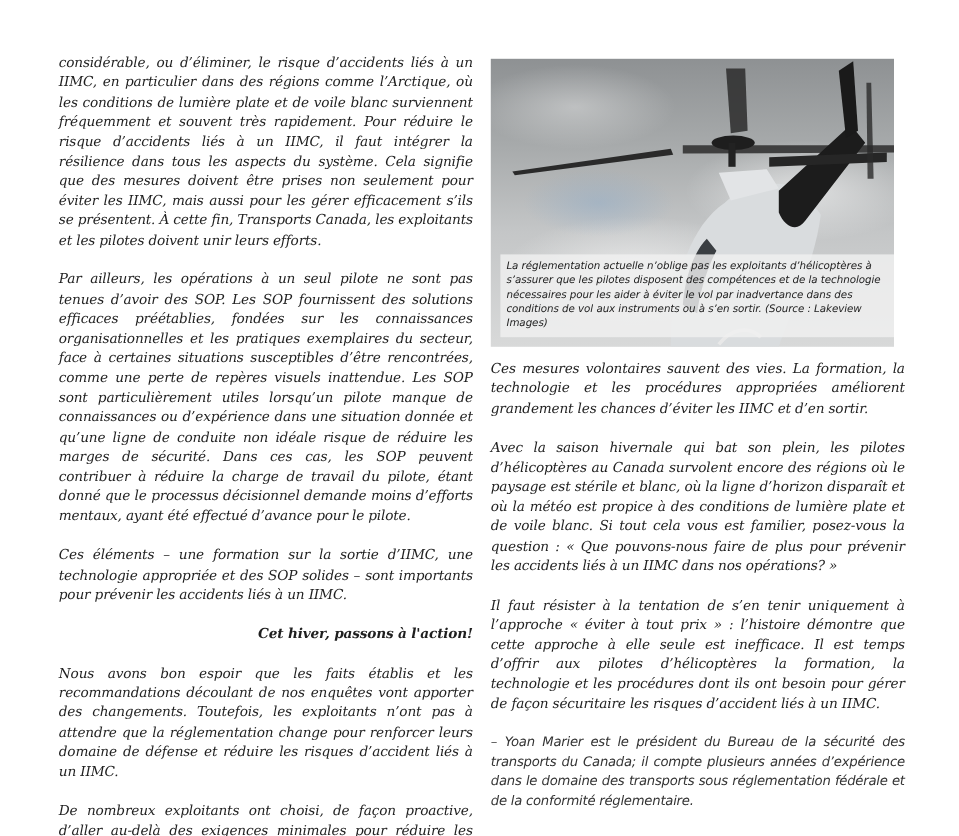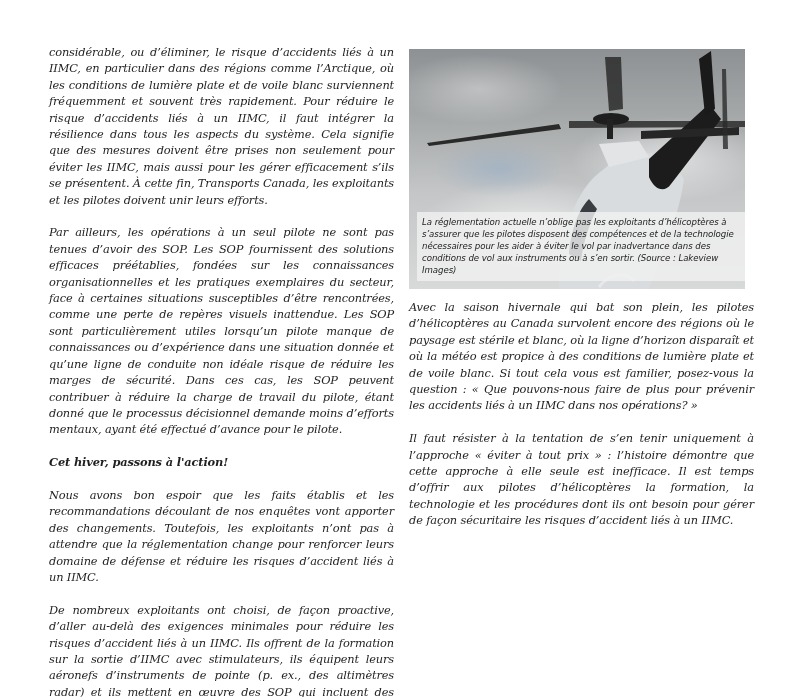--- a/index.html
+++ b/index.html
@@ -26,21 +26,21 @@
       hyphens: manual;
     }
     .col-left { left: 49px; }
     .col-right { left: 409px; }
     .col p {
       margin: 0 0 16.4px 0;
       font-style: italic;
     }
     .col p.heading {
       font-weight: bold;
-      text-align: left;
+      text-align: right;
     }
     .col p.bio {
       font-style: italic;
       font-family: "DejaVu Sans", "Liberation Sans", sans-serif;
       font-size: 11px;
       letter-spacing: -0.2px;
       color: #333333;
     }
     .figure {
       position: relative;
@@ -75,20 +75,21 @@
       text-align: left;
       letter-spacing: -0.05px;
     }
   </style>
 </head>
 <body>
 
 <div class="col col-left">
   <p>considérable, ou d’éliminer, le risque d’accidents liés à un IIMC, en particulier dans des régions comme l’Arctique, où les condi­tions de lumière plate et de voile blanc surviennent fréquemment et souvent très rapidement. Pour réduire le risque d’accidents liés à un IIMC, il faut intégrer la résilience dans tous les aspects du système. Cela signifie que des mesures doivent être prises non seulement pour éviter les IIMC, mais aussi pour les gérer efficace­ment s’ils se présentent. À cette fin, Transports Canada, les ex­ploitants et les pilotes doivent unir leurs efforts.</p>
   <p>Par ailleurs, les opérations à un seul pilote ne sont pas tenues d’avoir des SOP. Les SOP fournissent des solutions efficaces préétablies, fondées sur les connaissances organisationnelles et les pratiques exemplaires du secteur, face à certaines situations susceptibles d’être rencontrées, comme une perte de repères vi­suels inattendue. Les SOP sont particulièrement utiles lorsqu’un pilote manque de connaissances ou d’expérience dans une situa­tion donnée et qu’une ligne de conduite non idéale risque de ré­duire les marges de sécurité. Dans ces cas, les SOP peuvent contribuer à réduire la charge de travail du pilote, étant donné que le processus décisionnel demande moins d’efforts mentaux, ayant été effectué d’avance pour le pilote.</p>
+  <p>Ces éléments – une formation sur la sortie d’IIMC, une technologie appropriée et des SOP solides – sont importants pour prévenir les accidents liés à un IIMC.</p>
   <p class="heading">Cet hiver, passons à l'action!</p>
   <p>Nous avons bon espoir que les faits établis et les recommanda­tions découlant de nos enquêtes vont apporter des changements. Toutefois, les exploitants n’ont pas à attendre que la réglementa­tion change pour renforcer leurs domaine de défense et réduire les risques d’accident liés à un IIMC.</p>
   <p>De nombreux exploitants ont choisi, de façon proactive, d’aller au-delà des exigences minimales pour réduire les risques d’accident liés à un IIMC. Ils offrent de la formation sur la sortie d’IIMC avec stimulateurs, ils équipent leurs aéronefs d’instruments de pointe (p. ex., des altimètres radar) et ils mettent en œuvre des SOP qui incluent des déclencheurs de prise de décision pour s’assurer que leurs pilotes agissent avant de perdre leurs repères visuels.</p>
 </div>
 
 <div class="col col-right">
   <div class="figure">
     <svg width="344" height="240" viewBox="0 0 344 240">
 
       <polygon points="18,94 150,75 152,80 20,97" fill="#2a2a2a"></polygon>
@@ -110,15 +111,17 @@
       <polygon points="232,82 330,78 330,86 232,90" fill="#262626"></polygon>
 
       <polygon points="290,10 302,2 306,60 296,66" fill="#1a1a1a"></polygon>
 
       <polygon points="313,20 317,20 319,100 314,100" fill="#2a2a2a" opacity="0.8"></polygon>
 
       <path d="M190,238 C200,225 215,222 225,232" stroke="#e8e8e8" stroke-width="3" fill="none"></path>
     </svg>
     <div class="caption">La réglementation actuelle n’oblige pas les exploitants d’hélicop­tères à s’assurer que les pilotes disposent des compétences et de la technologie nécessaires pour les aider à éviter le vol par inadvertance dans des conditions de vol aux instruments ou à s’en sortir. (Source : Lakeview Images)</div>
   </div>
+  <p>Ces mesures volontaires sauvent des vies. La formation, la tech­nologie et les procédures appropriées améliorent grandement les chances d’éviter les IIMC et d’en sortir.</p>
   <p>Avec la saison hivernale qui bat son plein, les pilotes d’hélicop­tères au Canada survolent encore des régions où le paysage est stérile et blanc, où la ligne d’horizon disparaît et où la météo est propice à des conditions de lumière plate et de voile blanc. Si tout cela vous est familier, posez-vous la question : « Que pouvons-nous faire de plus pour prévenir les accidents liés à un IIMC dans nos opérations? »</p>
   <p>Il faut résister à la tentation de s’en tenir uniquement à l’approche « éviter à tout prix » : l’histoire démontre que cette approche à elle seule est inefficace. Il est temps d’offrir aux pilotes d’hélicop­tères la formation, la technologie et les procédures dont ils ont besoin pour gérer de façon sécuritaire les risques d’accident liés à un IIMC.</p>
+  <p class="bio">– Yoan Marier est le président du Bureau de la sécurité des trans­ports du Canada; il compte plusieurs années d’expérience dans le domaine des transports sous réglementation fédérale et de la con­formité réglementaire.</p>
 </div>
 
 </body></html>

